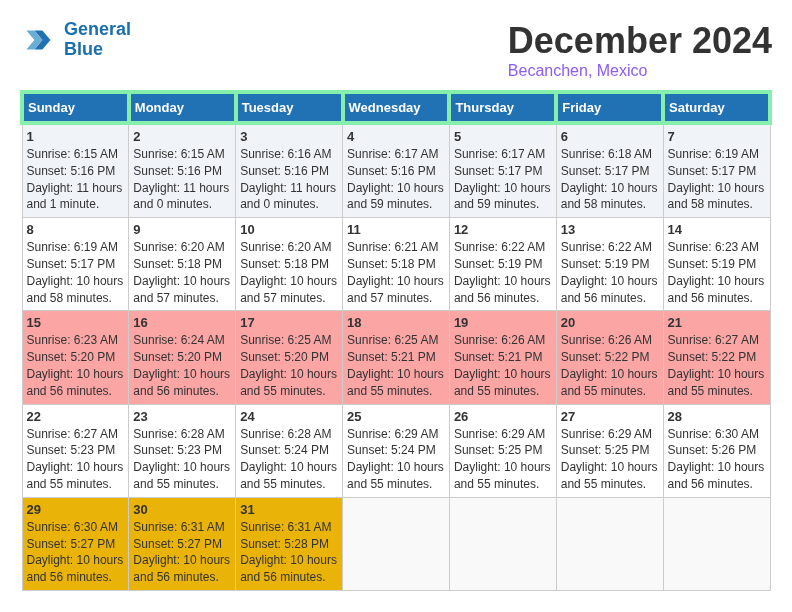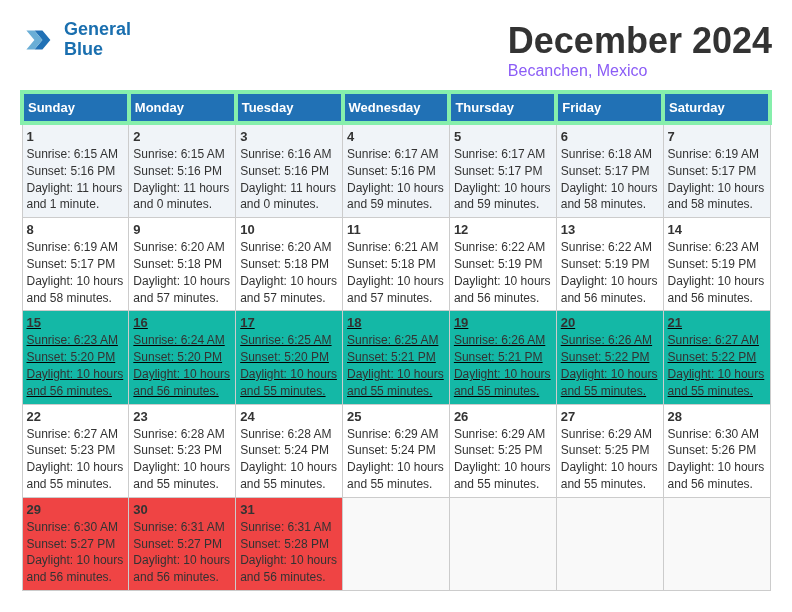--- a/index.html
+++ b/index.html
@@ -209,21 +209,21 @@
 Sunset: 5:19 PM
 Daylight: 10 hours and 56 minutes.</div>
         </td>
         <td>
           <span class="day-num">14</span>
           <div class="day-info" style="white-space: pre-line;">Sunrise: 6:23 AM
 Sunset: 5:19 PM
 Daylight: 10 hours and 56 minutes.</div>
         </td>
       </tr>
-      <tr style="background-color: #14b8a6; text-decoration: underline;">
+      <tr style="background-color: #fca5a5;">
         <td>
           <span class="day-num">15</span>
           <div class="day-info" style="white-space: pre-line;">Sunrise: 6:23 AM
 Sunset: 5:20 PM
 Daylight: 10 hours and 56 minutes.</div>
         </td>
         <td>
           <span class="day-num">16</span>
           <div class="day-info" style="white-space: pre-line;">Sunrise: 6:24 AM
 Sunset: 5:20 PM
@@ -297,21 +297,21 @@
 Sunset: 5:25 PM
 Daylight: 10 hours and 55 minutes.</div>
         </td>
         <td>
           <span class="day-num">28</span>
           <div class="day-info" style="white-space: pre-line;">Sunrise: 6:30 AM
 Sunset: 5:26 PM
 Daylight: 10 hours and 56 minutes.</div>
         </td>
       </tr>
-      <tr style="background-color: #ef4444;">
+      <tr style="background-color: #eab308;">
         <td>
           <span class="day-num">29</span>
           <div class="day-info" style="white-space: pre-line;">Sunrise: 6:30 AM
 Sunset: 5:27 PM
 Daylight: 10 hours and 56 minutes.</div>
         </td>
         <td>
           <span class="day-num">30</span>
           <div class="day-info" style="white-space: pre-line;">Sunrise: 6:31 AM
 Sunset: 5:27 PM

